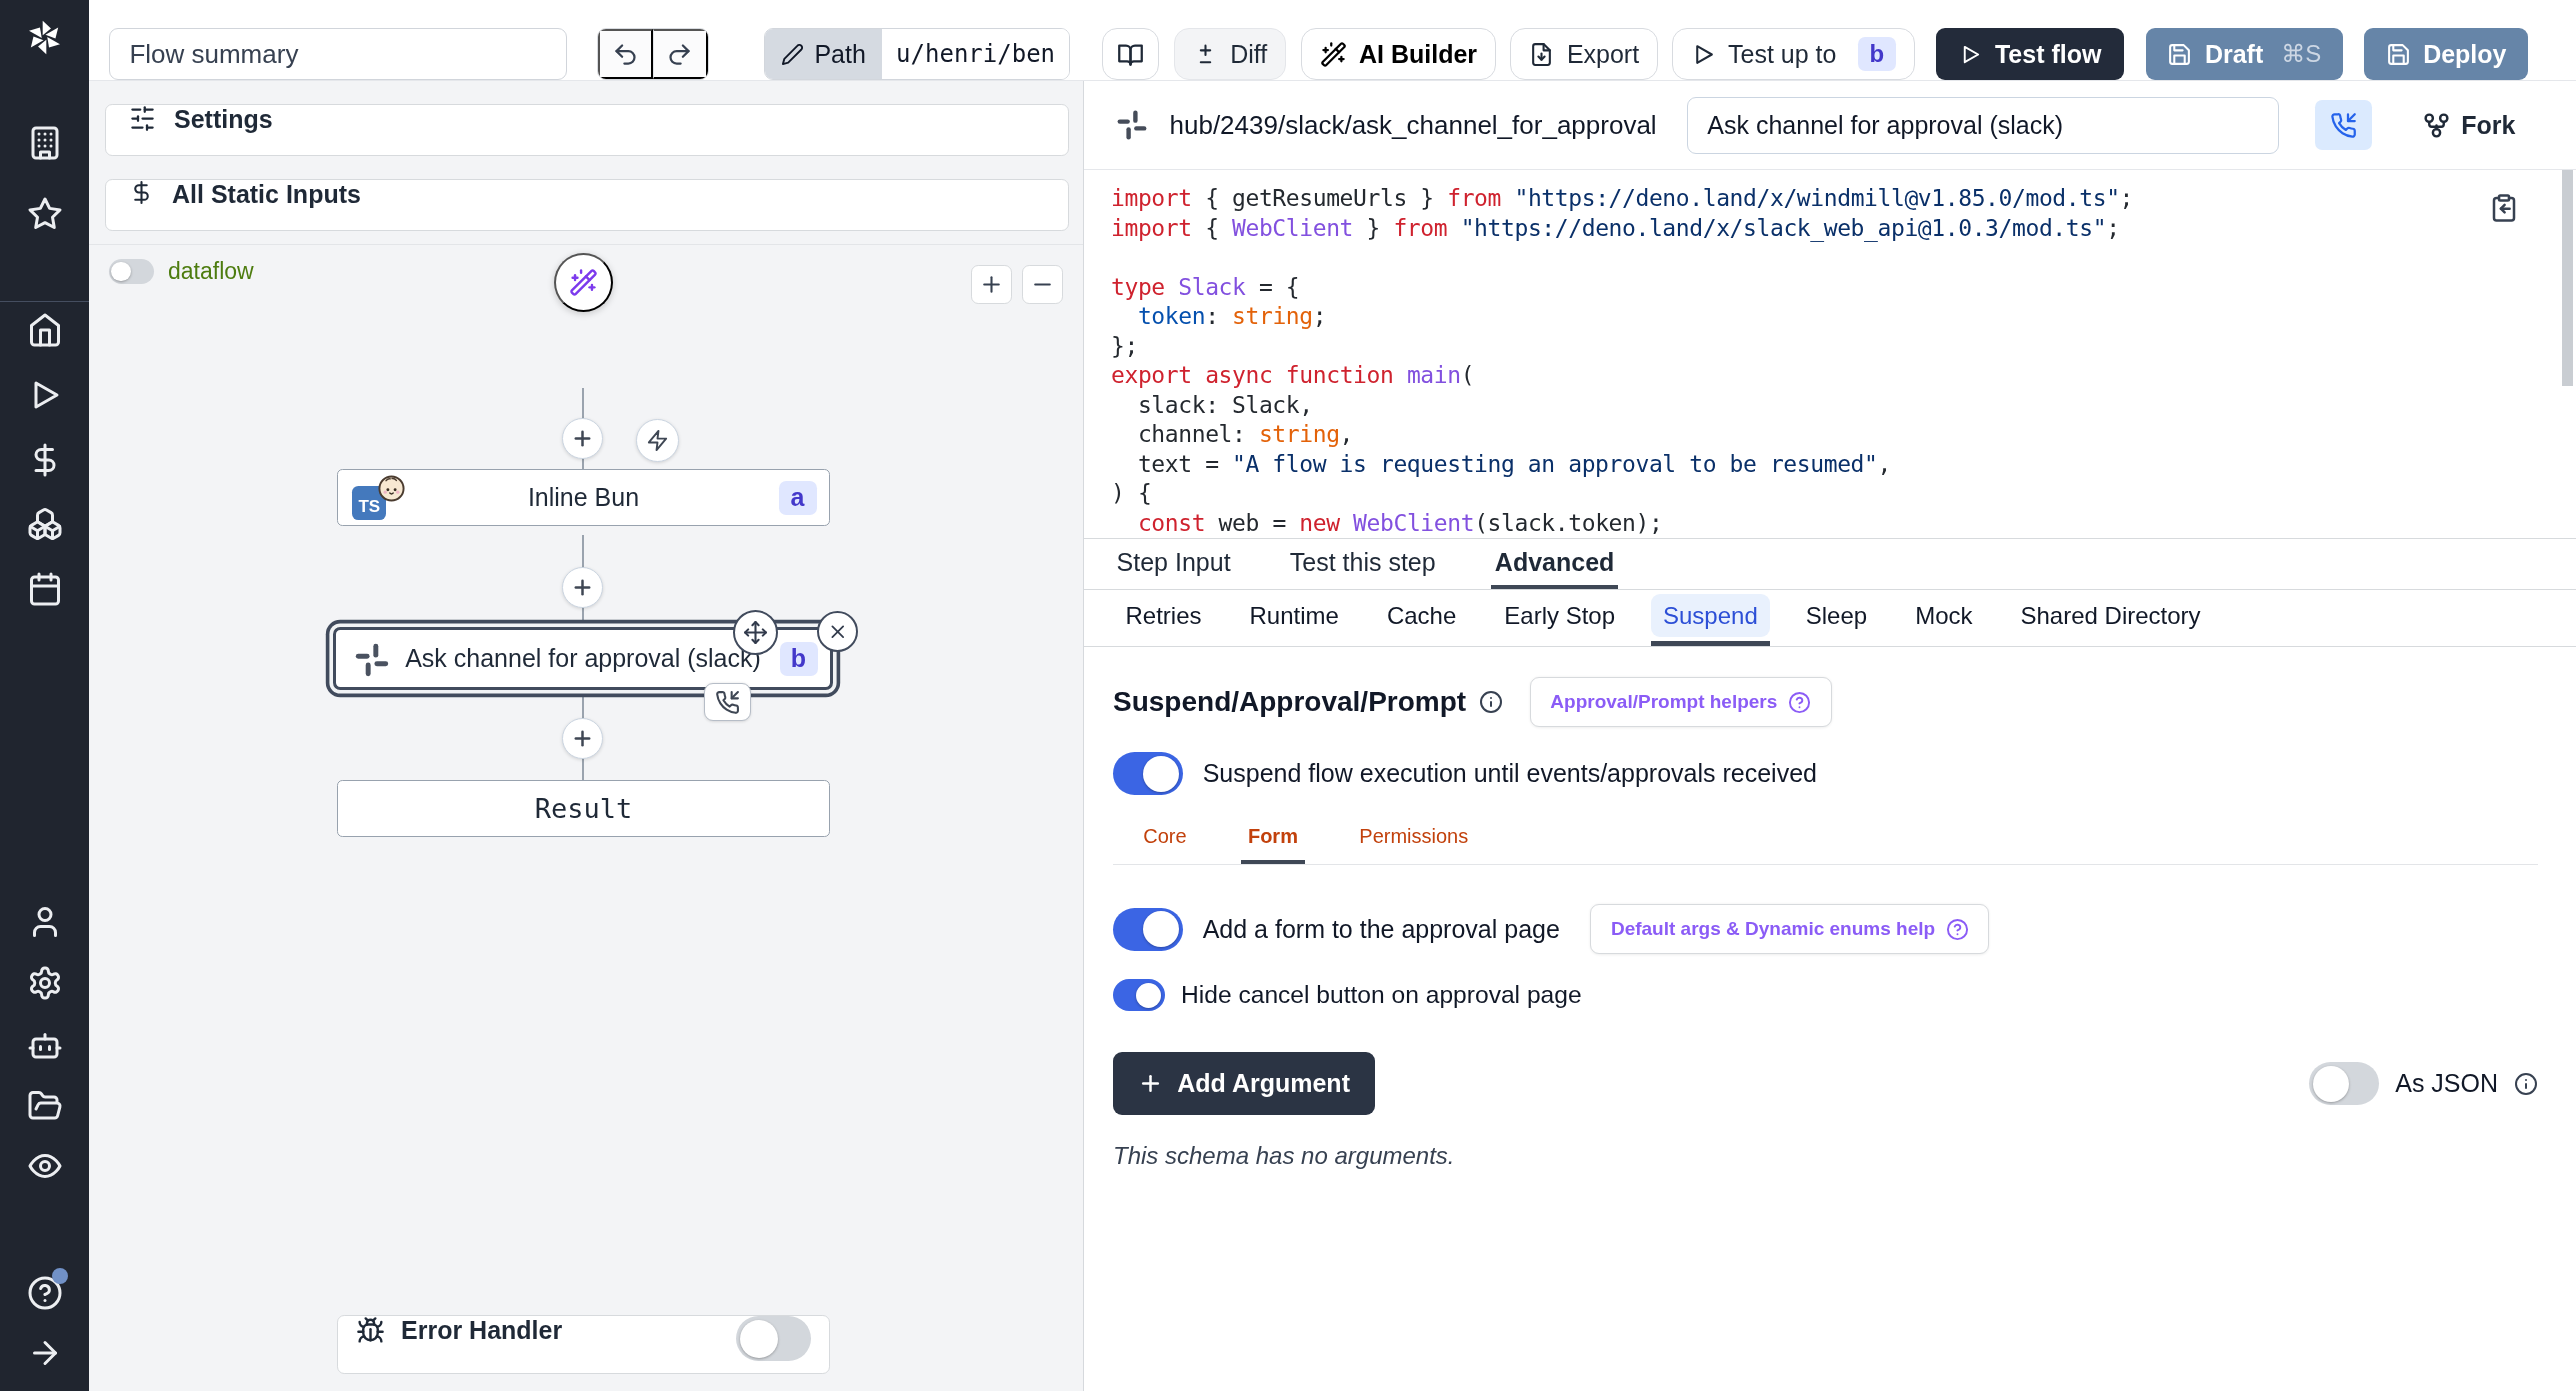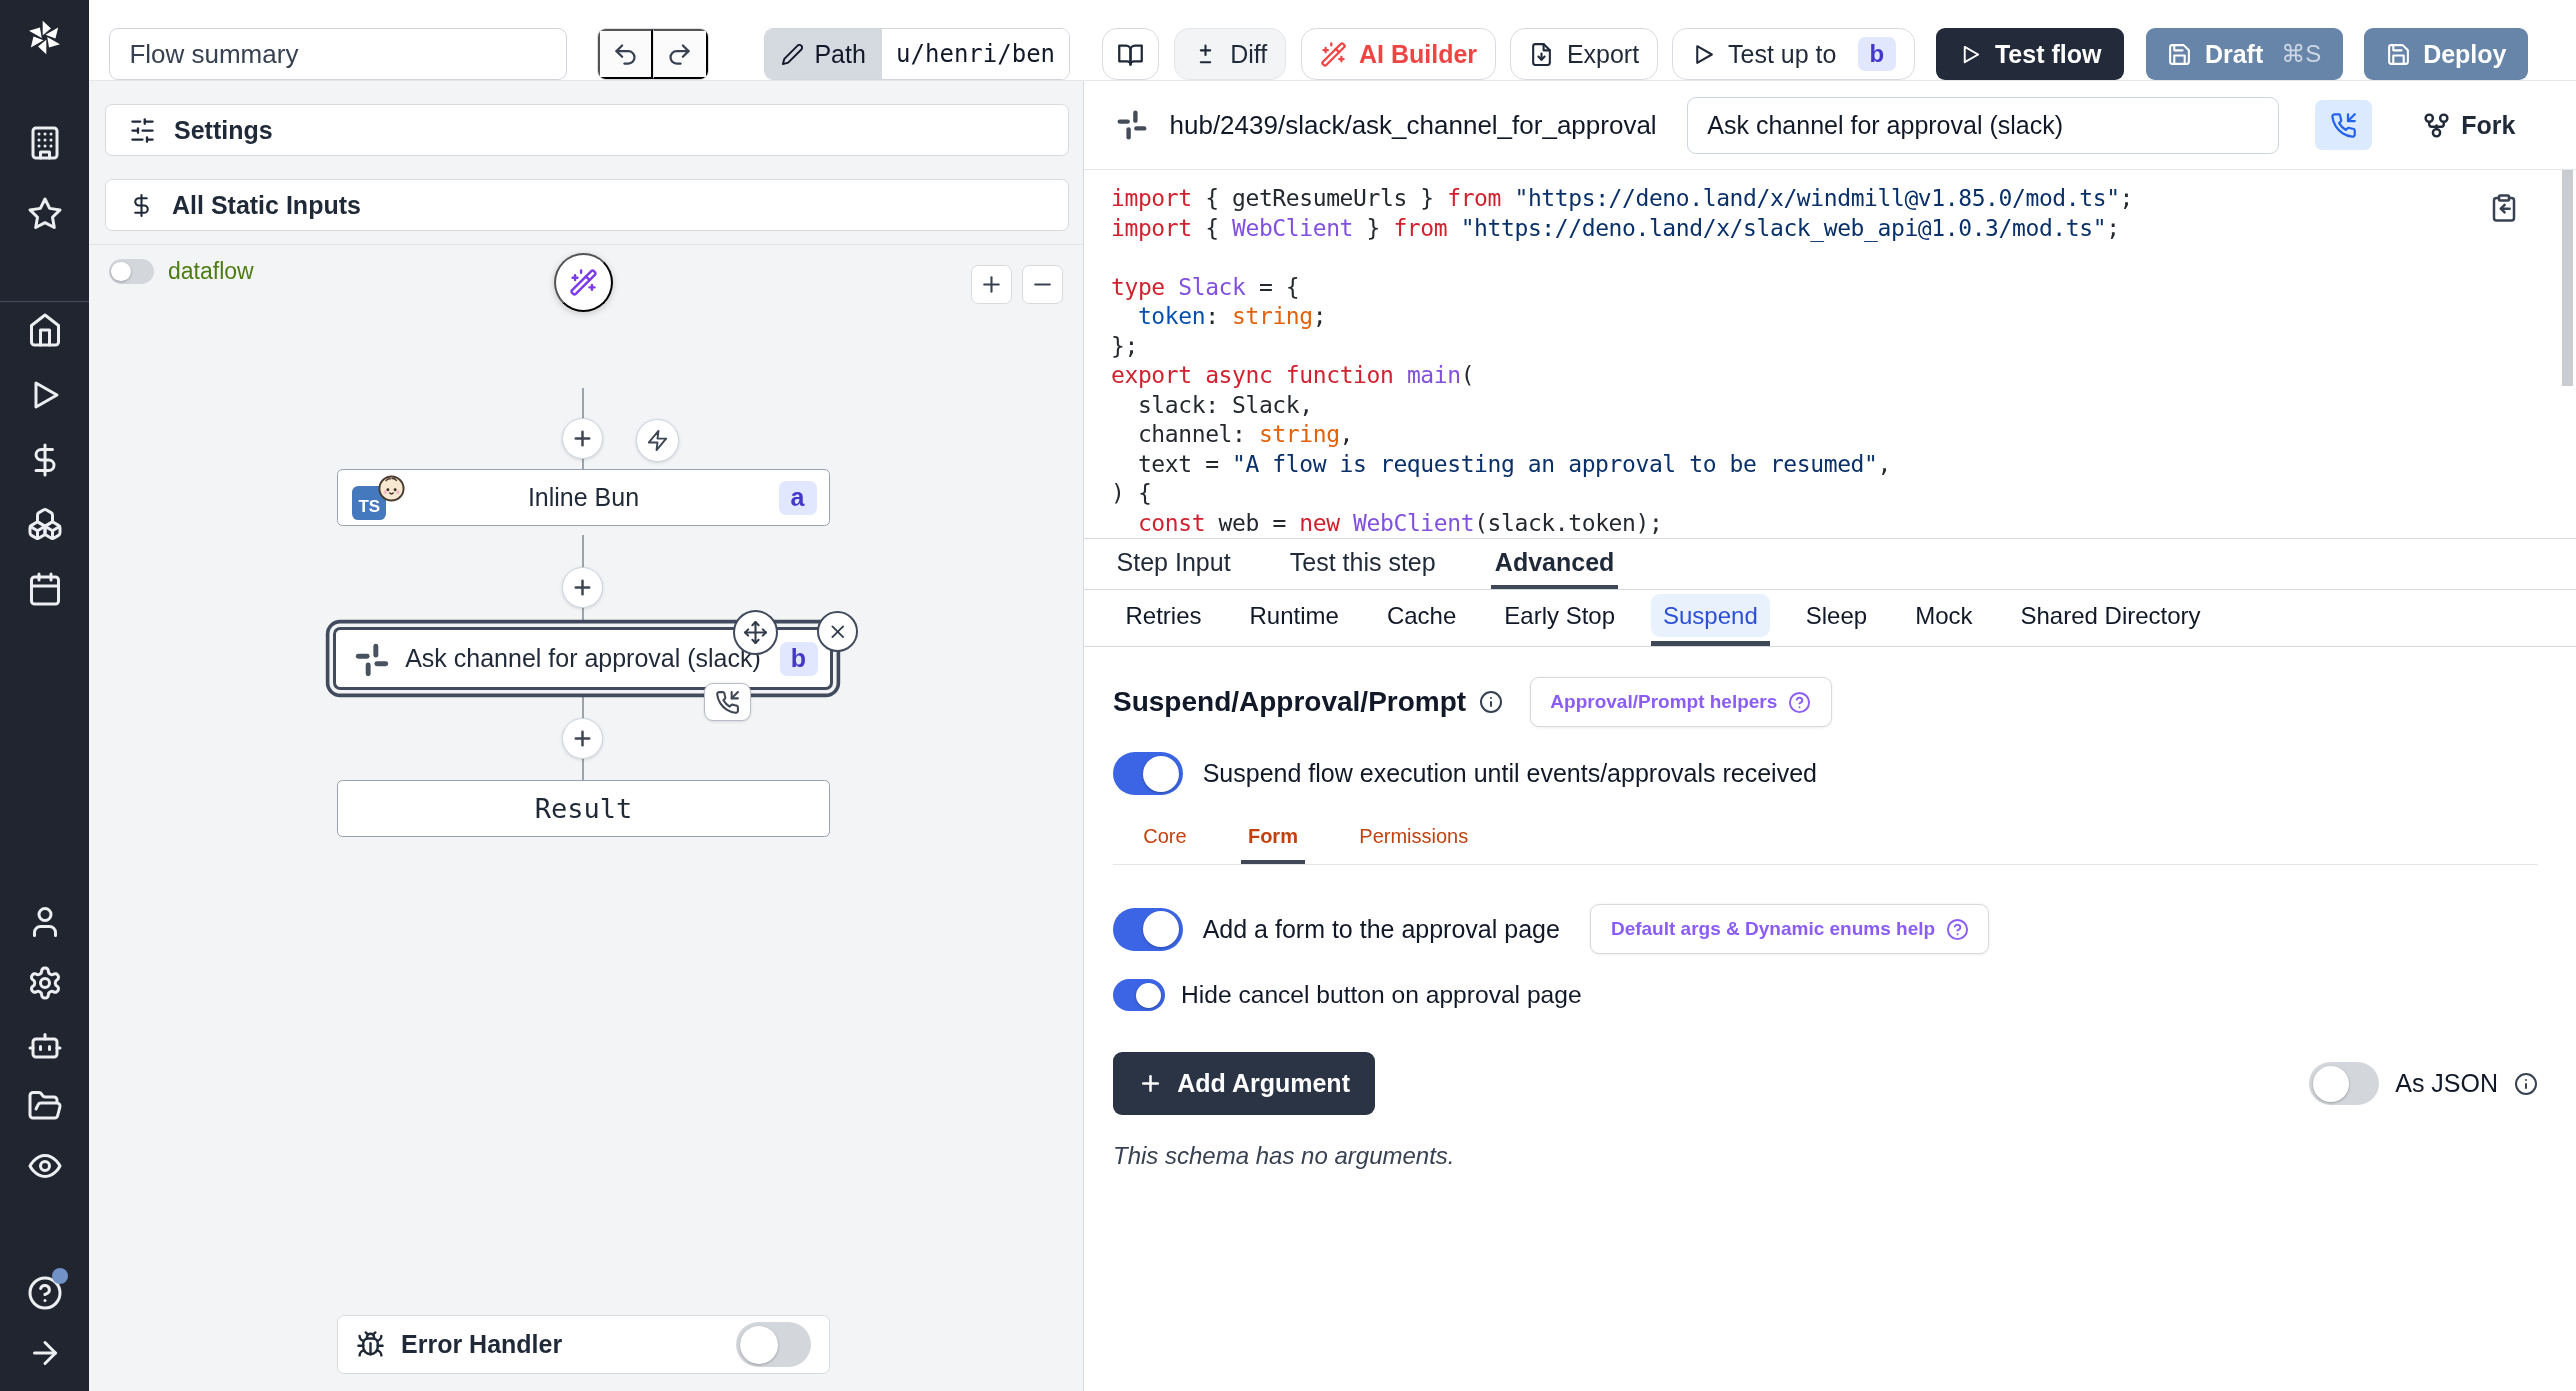--- a/index.html
+++ b/index.html
@@ -24,32 +24,32 @@
   .summary-input { width:458px; height:52px; border:1.8px solid #d1d5db; border-radius:9px; font:26px "Liberation Sans",sans-serif; color:#374151; padding:0 19.7px; outline:none; }
   .seg-group { margin-left:30px; height:52px; border:1.8px solid #d8dbe0; border-radius:9px; display:flex; overflow:hidden; background:#fff; }
   .seg-btn { width:55px; display:flex; align-items:center; justify-content:center; color:#374151; background:#fbfbfc; }
   .seg-btn + .seg-btn { border-left:1.8px solid #e3e5e9; }
   .path-group { margin-left:55px; height:52px; border:1.8px solid #d2d6dc; border-radius:9px; display:flex; overflow:hidden; }
   .path-left { background:#d5dae1; display:flex; align-items:center; gap:10.7px; padding:0 16px; font-size:25px; font-weight:500; color:#111827; }
   .path-right { background:#fff; display:flex; align-items:center; padding:0 14.3px; font:24px "DejaVu Sans Mono","Liberation Mono",monospace; color:#111827; }
   .tb-btn { height:52px; border:1.8px solid #d8dbe0; border-radius:15px; background:#fff; display:flex; align-items:center; justify-content:center; gap:12.5px; font-size:25px; font-weight:500; color:#1f2937; padding:0 18px; }
   .tb-icon-btn { width:57px; padding:0; }
   .tb-grey { background:#f3f4f6; border-color:#e4e6ea; }
-  .tb-purple { color:#ef4444; font-weight:600; }
+  .tb-purple { color:#000000; font-weight:600; }
   .badge-pill { min-width:38px; height:34px; background:#e0e7ff; color:#4338ca; font-weight:700; font-size:24px; border-radius:7.2px; display:flex; align-items:center; justify-content:center; padding:0 9px; }
   .btn-dark { margin-left:21.5px; height:52px; background:#232b3a; color:#fff; border-radius:9px; display:flex; align-items:center; gap:12.5px; padding:0 23px; font-size:25px; font-weight:600; border:none; }
   .btn-slate { margin-left:21.5px; height:52px; background:#6685a8; color:#fff; border-radius:9px; display:flex; align-items:center; gap:12.5px; padding:0 21.5px; font-size:25px; font-weight:600; border:none; }
   .kbd { color:#cdd7e4; font-weight:500; font-size:24px; margin-left:5.4px; }
 
   
   .content { flex:1; display:flex; min-height:0; }
 
   
   .flow-panel { width:995px; background:#f3f4f6; border-right:1.8px solid #d6d9dd; position:relative; flex-shrink:0; }
-  .fp-card { position:absolute; left:16px; right:14.3px; height:52px; background:#fff; border:1.8px solid #d7dadd; border-radius:7.2px; display:flex; align-items:center; padding:0 23px; gap:18px; font-size:25px; font-weight:600; color:#1f2937; }
+  .fp-card { position:absolute; left:16px; right:14.3px; height:52px; background:#fff; border:1.8px solid #d7dadd; border-radius:7.2px; display:flex; padding:0 23px; gap:18px; font-size:25px; font-weight:600; color:#1f2937; }
   .fp-div { position:absolute; top:163px; left:0; right:0; border-top:1.8px solid #e3e5e8; }
   .toggle-row { position:absolute; display:flex; align-items:center; gap:14.3px; font-size:23px; color:#4d7c0f; }
   .wand-btn { position:absolute; left:465px; top:172px; width:59px; height:59px; border-radius:50%; background:#fff; box-shadow:0 1.8px 7.2px rgba(0,0,0,.18); display:flex; align-items:center; justify-content:center; color:#7c3aed; }
   .zoom-btn { position:absolute; top:184px; width:41px; height:39px; background:#fff; border:1.8px solid #d7dadd; border-radius:7.2px; display:flex; align-items:center; justify-content:center; color:#374151; }
   .conn { position:absolute; left:493px; width:1.8px; background:#9aa3ae; }
   .node { position:absolute; left:248px; width:493px; background:#fff; border:1.8px solid #98a2ae; border-radius:5.4px; display:flex; align-items:center; justify-content:center; font-size:25px; color:#1f2937; }
   .node-mono { font-family:"DejaVu Sans Mono","Liberation Mono",monospace; font-size:27px; }
   .node-badge { position:absolute; right:12.5px; min-width:38px; height:34px; background:#e0e7ff; color:#4338ca; font-weight:700; font-size:25px; border-radius:7.2px; display:flex; align-items:center; justify-content:center; padding:0 9px; }
   .circle-btn { position:absolute; background:#fff; border:1.8px solid #cbd5e1; border-radius:50%; box-shadow:0 0.9px 3.6px rgba(0,0,0,.14); display:flex; align-items:center; justify-content:center; color:#3f4754; }
   .sel-node { border:3.6px solid #414b5d; border-radius:7.2px; box-shadow:0 0 0 3.6px #f1f3f5, 0 0 0 7.2px #414b5d; }

